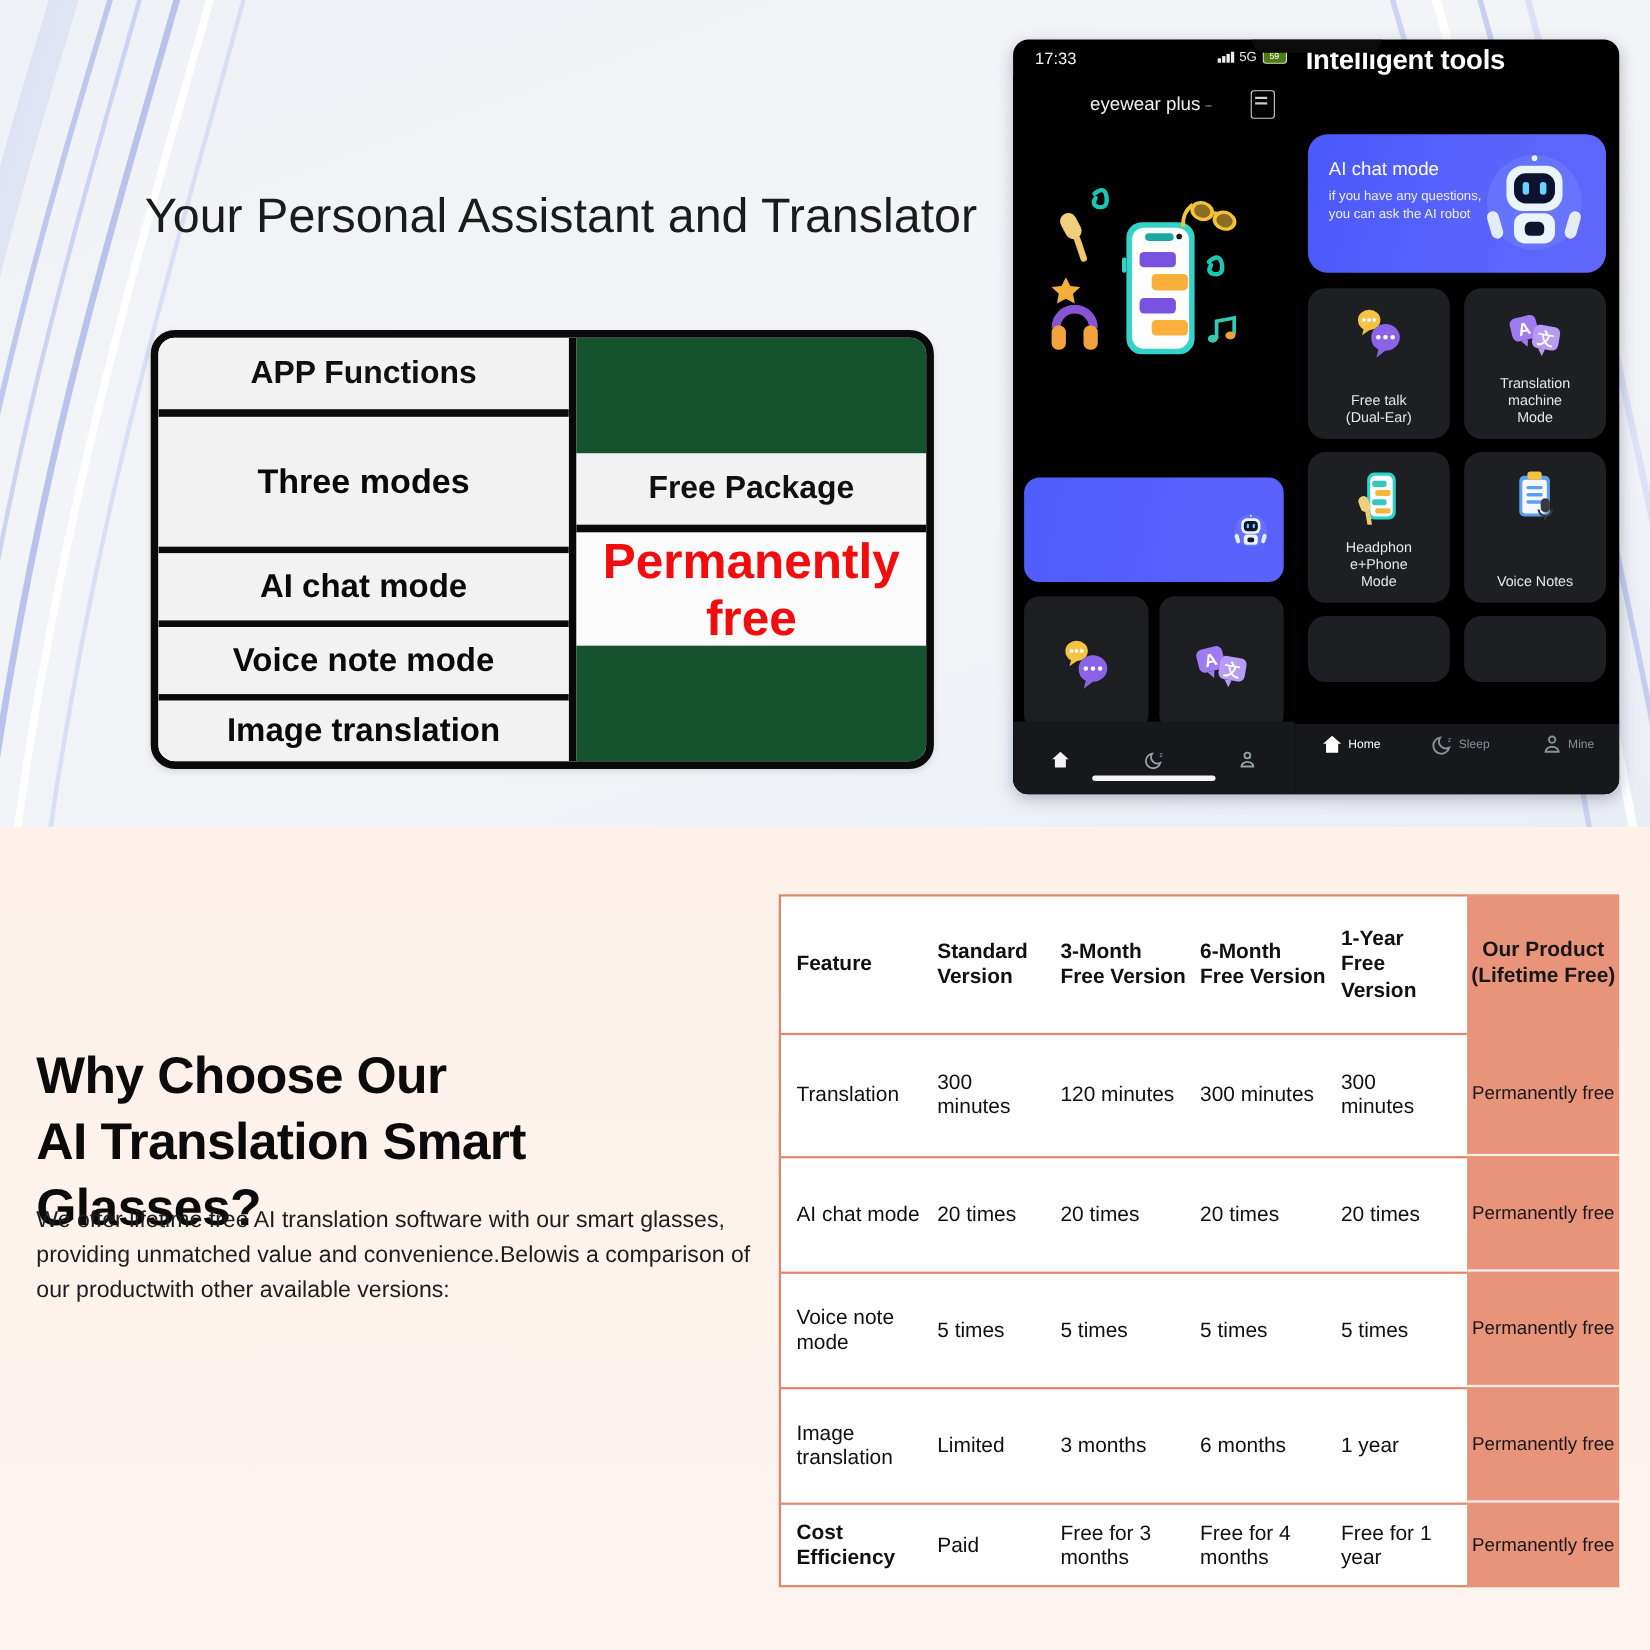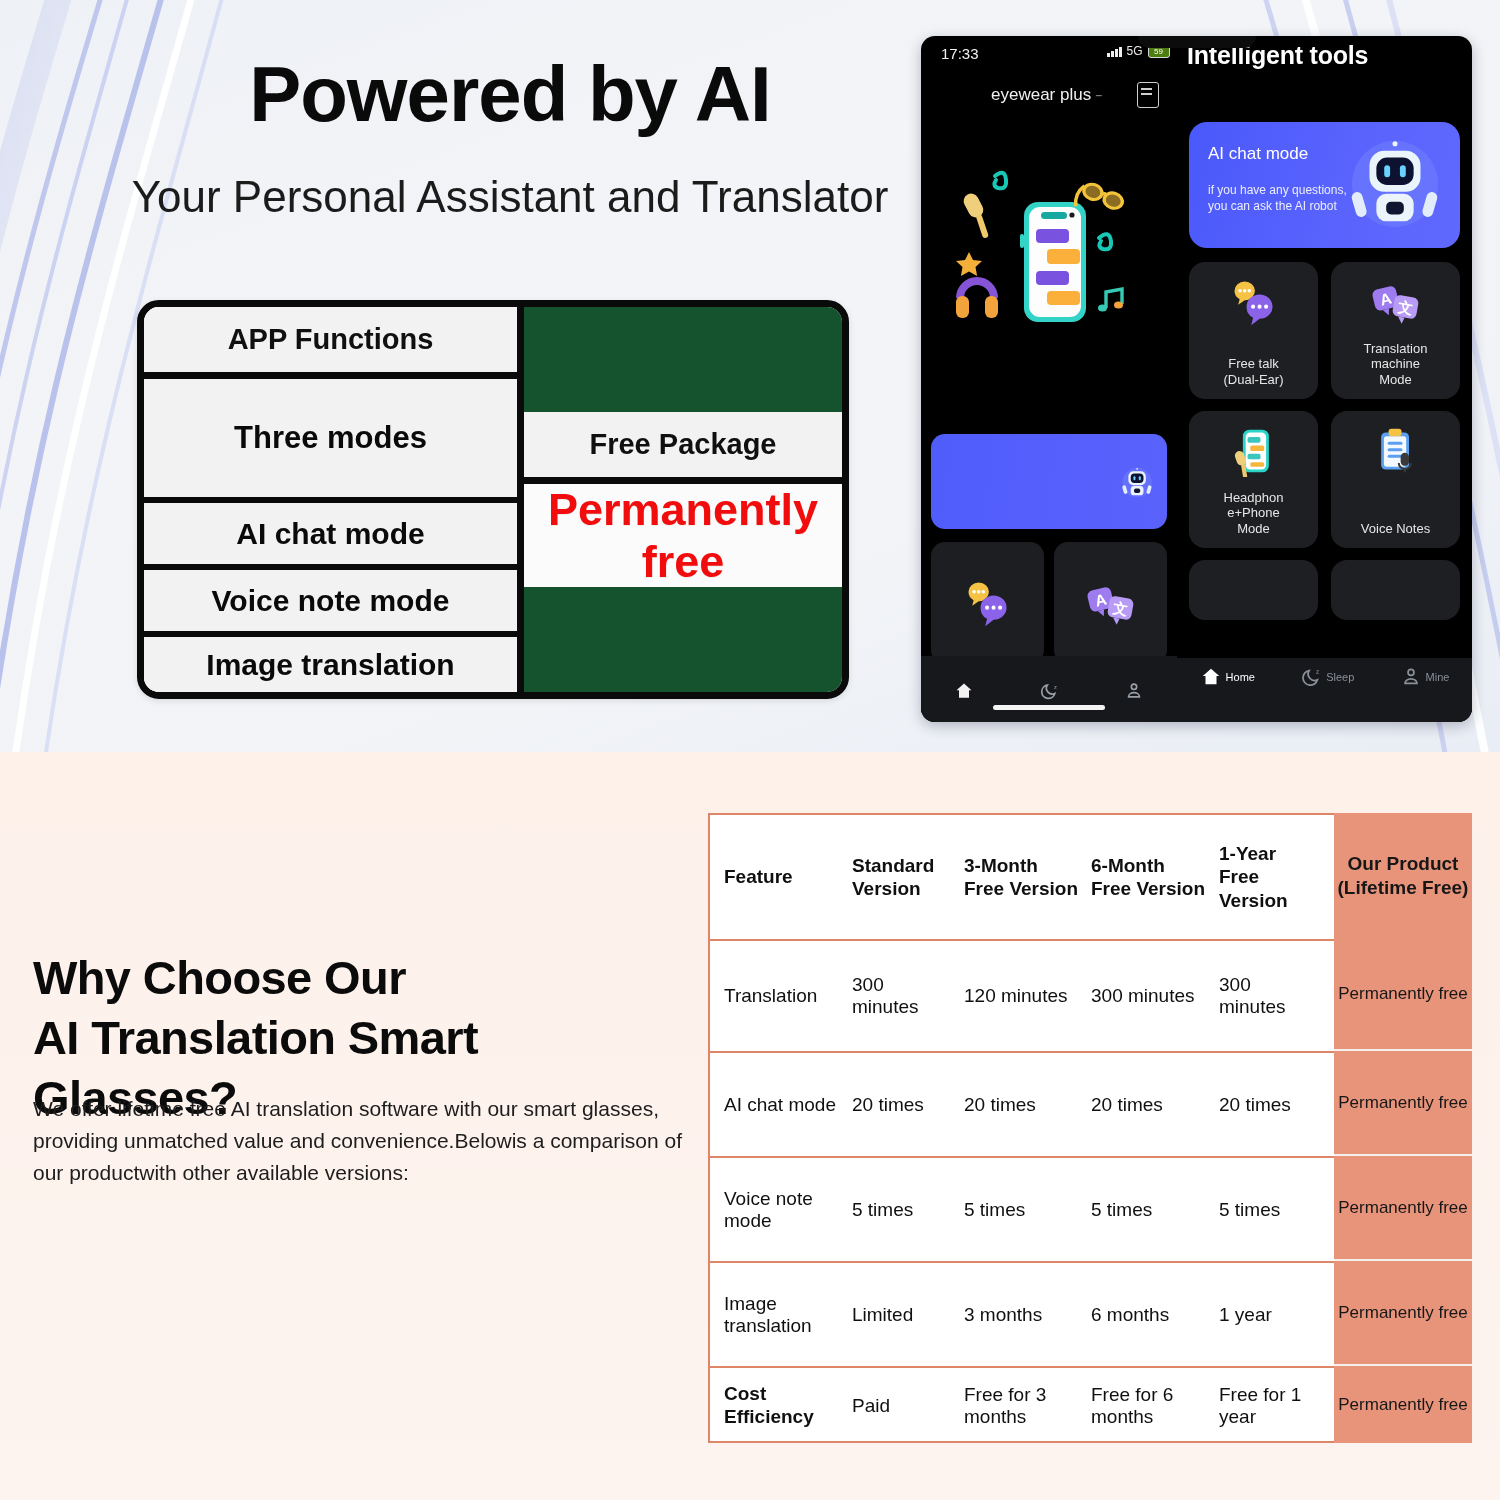--- a/index.html
+++ b/index.html
@@ -72,21 +72,21 @@
   .pl-nav{position:absolute;left:0;bottom:0;width:256px;height:62px;background:#16181c;
     display:flex;align-items:center;justify-content:space-around;padding-top:4px;}
   .pl-homebar{position:absolute;left:50%;transform:translateX(-50%);bottom:12px;width:112px;height:5px;
     background:#f4f4f4;border-radius:3px;}
 
   
   .p-right{position:absolute;left:256px;top:34px;width:295px;height:652px;background:#000;}
   .big-card{position:absolute;left:12px;top:52px;width:271px;height:126px;
     background:linear-gradient(105deg,#4a59fb 0%,#5a64fd 60%,#6068fd 100%);border-radius:18px;overflow:hidden;}
   .bc-title{position:absolute;left:19px;top:22px;color:#fff;font-size:17px;font-weight:500;}
-  .bc-sub{position:absolute;left:19px;top:60px;color:#eceefd;font-size:12px;line-height:1.35;width:165px;}
+  .bc-sub{position:absolute;left:19px;top:48px;color:#eceefd;font-size:12px;line-height:1.35;width:165px;}
   .bc-robot{position:absolute;right:14px;top:10px;width:102px;height:104px;}
   .grid{position:absolute;left:12px;top:192px;width:271px;}
   .gtile{position:absolute;width:129px;height:137px;background:#1d1f23;border-radius:16px;
     display:flex;flex-direction:column;align-items:center;justify-content:flex-start;padding-top:14px;box-sizing:border-box;}
   .gtile .glabel{margin-top:auto;margin-bottom:12px;color:#e6e6e6;font-size:13px;line-height:1.18;text-align:center;padding:0 6px;}
   .gt-a{left:0;top:0;} .gt-b{left:142px;top:0;}
   .gt-c{left:0;top:149px;} .gt-d{left:142px;top:149px;}
   .gt-e{left:0;top:298px;height:60px;} .gt-f{left:142px;top:298px;height:60px;}
   .ico{width:52px;height:52px;}
   .pr-nav{position:absolute;left:0;bottom:0;width:295px;height:64px;background:#16181c;
@@ -145,21 +145,20 @@
       <path d="M352,0 C282,265 208,490 162,820" stroke="#ced5f3" stroke-width="4" fill="none" opacity=".7"></path>
     </svg>
 
     <svg class="swoosh sw-right" viewBox="0 0 360 800" preserveAspectRatio="none">
       <path d="M60,0 C120,200 180,420 250,800" stroke="#c3cbef" stroke-width="5" fill="none" opacity=".8"></path>
       <path d="M100,0 C160,210 220,430 290,800" stroke="#ffffff" stroke-width="8" fill="none" opacity=".9"></path>
       <path d="M140,0 C200,215 258,440 326,800" stroke="#b5bfec" stroke-width="5" fill="none" opacity=".7"></path>
       <path d="M184,0 C242,220 300,450 360,800" stroke="#d6dbf5" stroke-width="6" fill="none" opacity=".75"></path>
     </svg>
 
-    <div class="hero-title">Powered by AI</div>
     <div class="hero-sub">Your Personal Assistant and Translator</div>
 
     <div class="fn-table">
       <div class="fn-left">
         <div class="fn-hdr">APP Functions</div>
         <div class="fn-cell tall">
           <div>
             <div>Three modes</div>
           </div>
         </div>
@@ -514,21 +513,21 @@
         <div class="c0 feat bold">
           <div>Cost</div>
           <div>Efficiency</div>
         </div>
         <div class="c1">Paid</div>
         <div class="c2">
           <div>Free for 3</div>
           <div>months</div>
         </div>
         <div class="c3">
-          <div>Free for 6</div>
+          <div>Free for 4</div>
           <div>months</div>
         </div>
         <div class="c4">
           <div>Free for 1</div>
           <div>year</div>
         </div>
       </div>
     </div>
 
     <div class="cmp-col">

